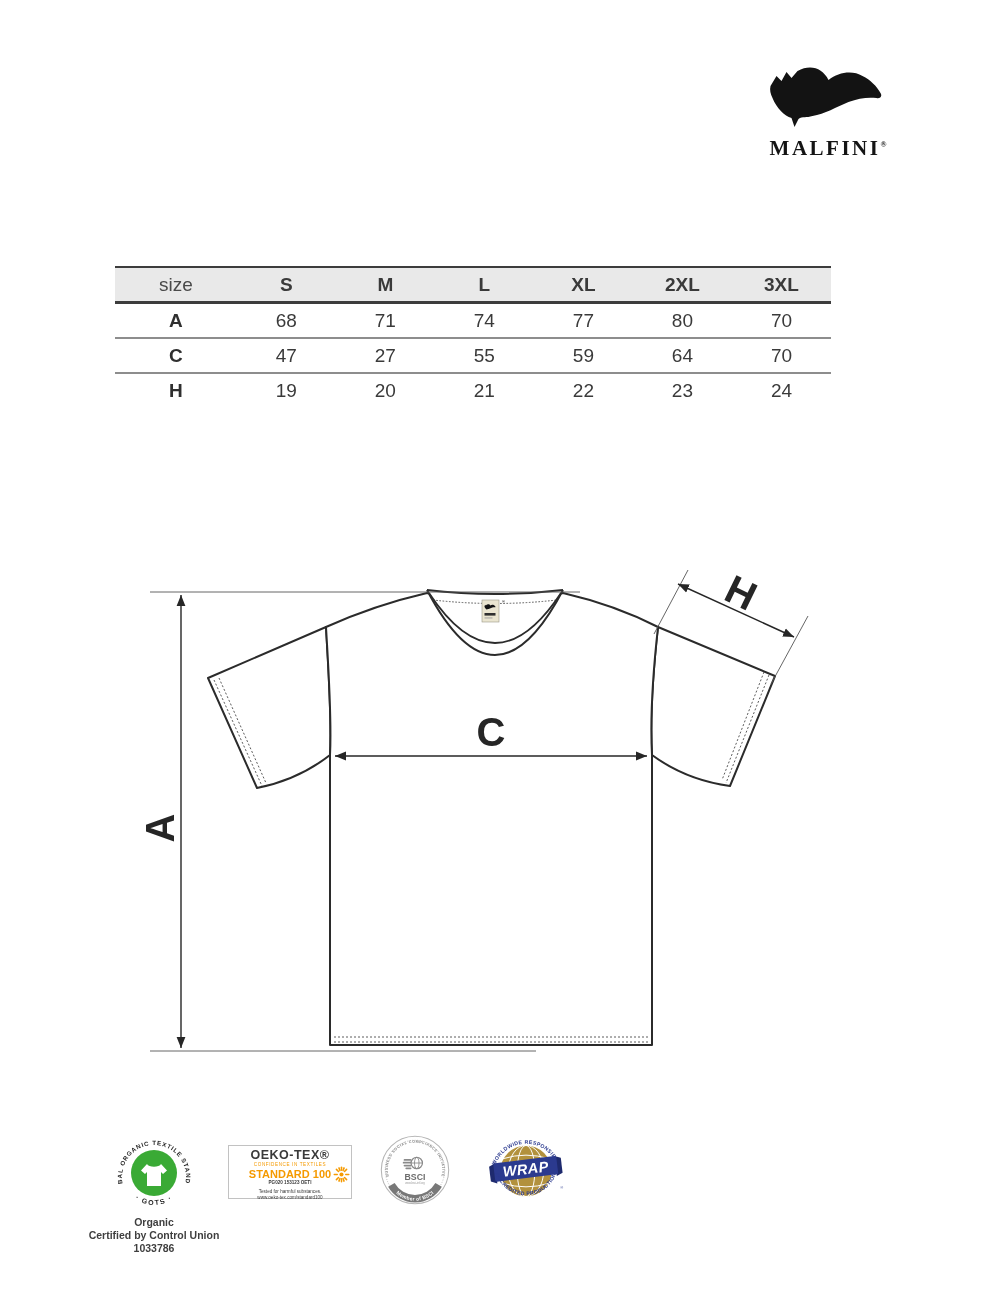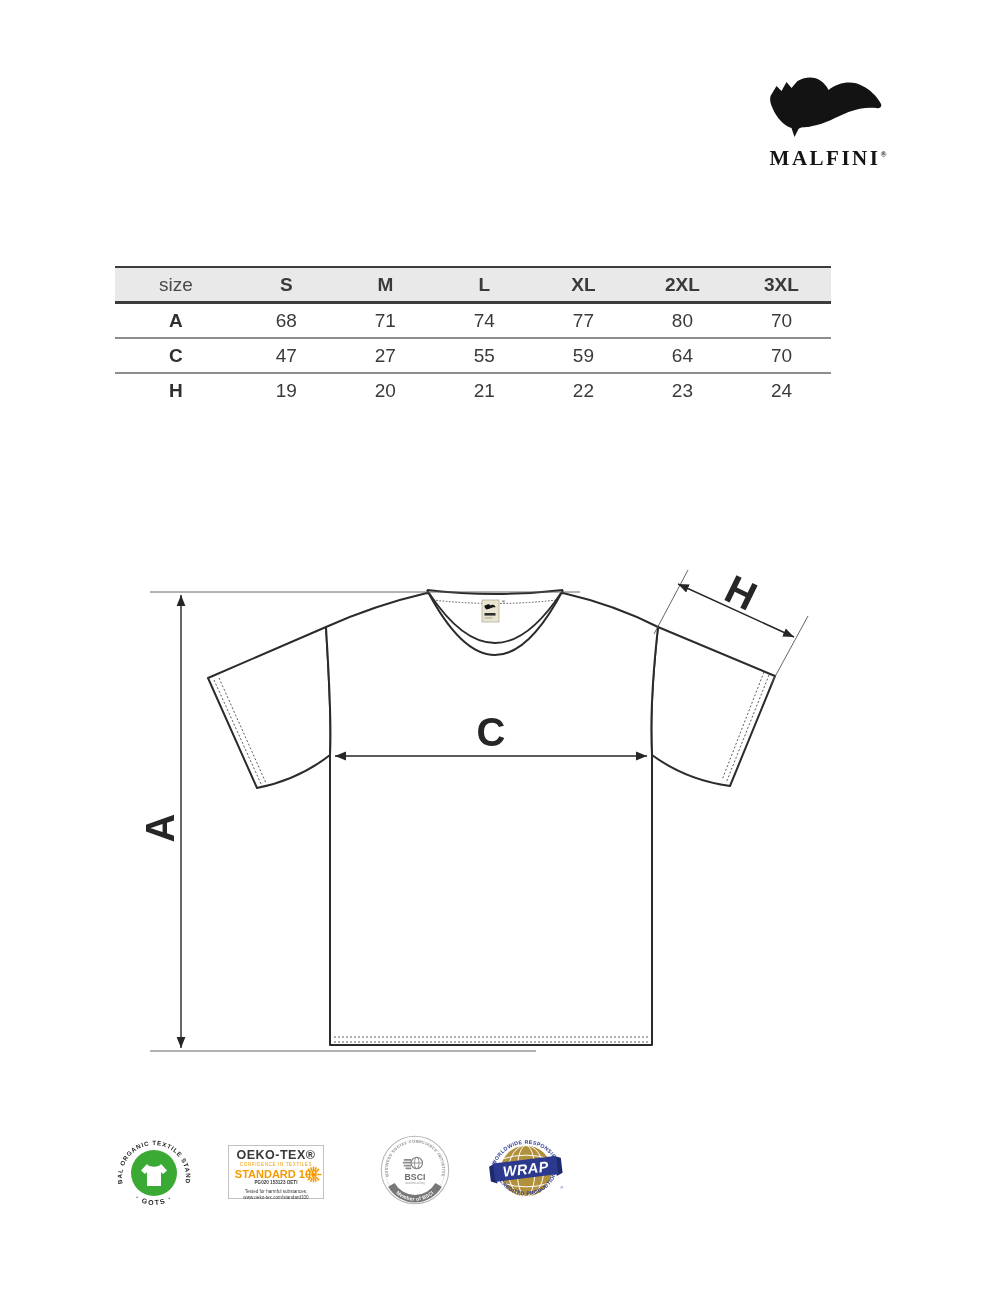--- a/index.html
+++ b/index.html
@@ -1,21 +1,21 @@
 <!DOCTYPE html>
 <html><head>
 <meta charset="utf-8">
 <style>
   html,body{margin:0;padding:0;background:#ffffff;}
   body{font-family:"Liberation Sans", sans-serif;}
   .page{position:relative;width:1000px;height:1300px;background:#fff;overflow:hidden;}
   .abs{position:absolute;}
 
   
-  .brand{left:750px;top:66px;width:156px;text-align:center;}
+  .brand{left:750px;top:56px;width:156px;text-align:center;}
   .brand svg{display:block;margin:0 auto;}
   .brand-name{font-family:"Liberation Serif", serif;font-weight:700;font-size:21px;
               letter-spacing:2.5px;color:#141414;margin-top:2px;}
   .brand-name sup{font-size:8px;letter-spacing:0;}
 
   
   .title-row{left:115px;top:166px;display:flex;align-items:baseline;}
   .prod-code{font-size:43px;font-weight:800;color:#9c9c9c;letter-spacing:1px;}
   .prod-name{font-size:31px;font-weight:800;color:#2d2d2d;margin-left:16px;}
   .gender{font-family:"DejaVu Sans", sans-serif;font-size:28px;color:#2d2d2d;margin-left:10px;}
@@ -40,21 +40,21 @@
 
   
   .drawing{left:130px;top:548px;}
   .drawing text{font-weight:700;fill:#262626;}
 
   
   .cert svg{display:block;}
   .gots{left:104px;top:1133px;}
   .gots-caption{left:84px;top:1216px;width:140px;text-align:center;
                 font-size:10.5px;font-weight:700;color:#3f3f3f;line-height:13px;}
-  .oeko{left:228px;top:1145px;width:96px;height:54px;border:1px solid #c2c2c2;background:#fff;
+  .oeko{left:228px;top:1145px;width:124px;height:54px;border:1px solid #c2c2c2;background:#fff;
         text-align:center;box-sizing:border-box;padding-top:3px;}
   .oeko .l1{font-size:12.5px;font-weight:700;color:#3a3a3a;letter-spacing:.5px;line-height:13px;}
   .oeko .l2{font-size:4.6px;color:#f59a00;letter-spacing:.6px;line-height:6px;}
   .oeko .l3{font-size:11px;font-weight:700;color:#f59a00;line-height:12px;}
   .oeko .l4{font-size:4.6px;font-weight:700;color:#3a3a3a;line-height:6px;}
   .oeko .l5{font-size:4.6px;color:#3a3a3a;line-height:6px;margin-top:3px;}
   .oeko .l6{font-size:4.6px;color:#3a3a3a;line-height:6px;}
   .oeko-sun{position:absolute;right:1px;top:20px;}
   .bsci{left:380px;top:1135px;}
   .wrap{left:487px;top:1134px;}
@@ -202,20 +202,25 @@
       <path fill="#ffffff" d="M43,31 L37,37.5 L41,41 L43,39 L43,53 L57,53 L57,39 L59,41 L63,37.5 L57,31
                C55.5,34.5 44.5,34.5 43,31 Z"></path>
       <text font-size="6.2" font-weight="700" fill="#1f1f1f" letter-spacing="0.8">
         <textPath href="#gotsTop" startOffset="50%" text-anchor="middle">GLOBAL ORGANIC TEXTILE STANDARD</textPath>
       </text>
       <text font-size="7" font-weight="700" fill="#1f1f1f" letter-spacing="1.5">
         <textPath href="#gotsBot" startOffset="50%" text-anchor="middle">· GOTS ·</textPath>
       </text>
     </svg>
   </div>
+  <div class="abs gots-caption">
+    <div>Organic</div>
+    <div>Certified by Control Union</div>
+    <div>1033786</div>
+  </div>
 
   <div class="abs cert oeko">
     <div class="l1">OEKO-TEX®</div>
     <div class="l2">CONFIDENCE IN TEXTILES</div>
     <div class="l3">STANDARD 100</div>
     <div class="l4">PG020 153123 OETI</div>
     <div class="l5">Tested for harmful substances.</div>
     <div class="l6">www.oeko-tex.com/standard100</div>
     <svg class="oeko-sun" width="17" height="17" viewBox="0 0 20 20">
       <g stroke="#f59a00" stroke-width="1.8" stroke-linecap="round">

